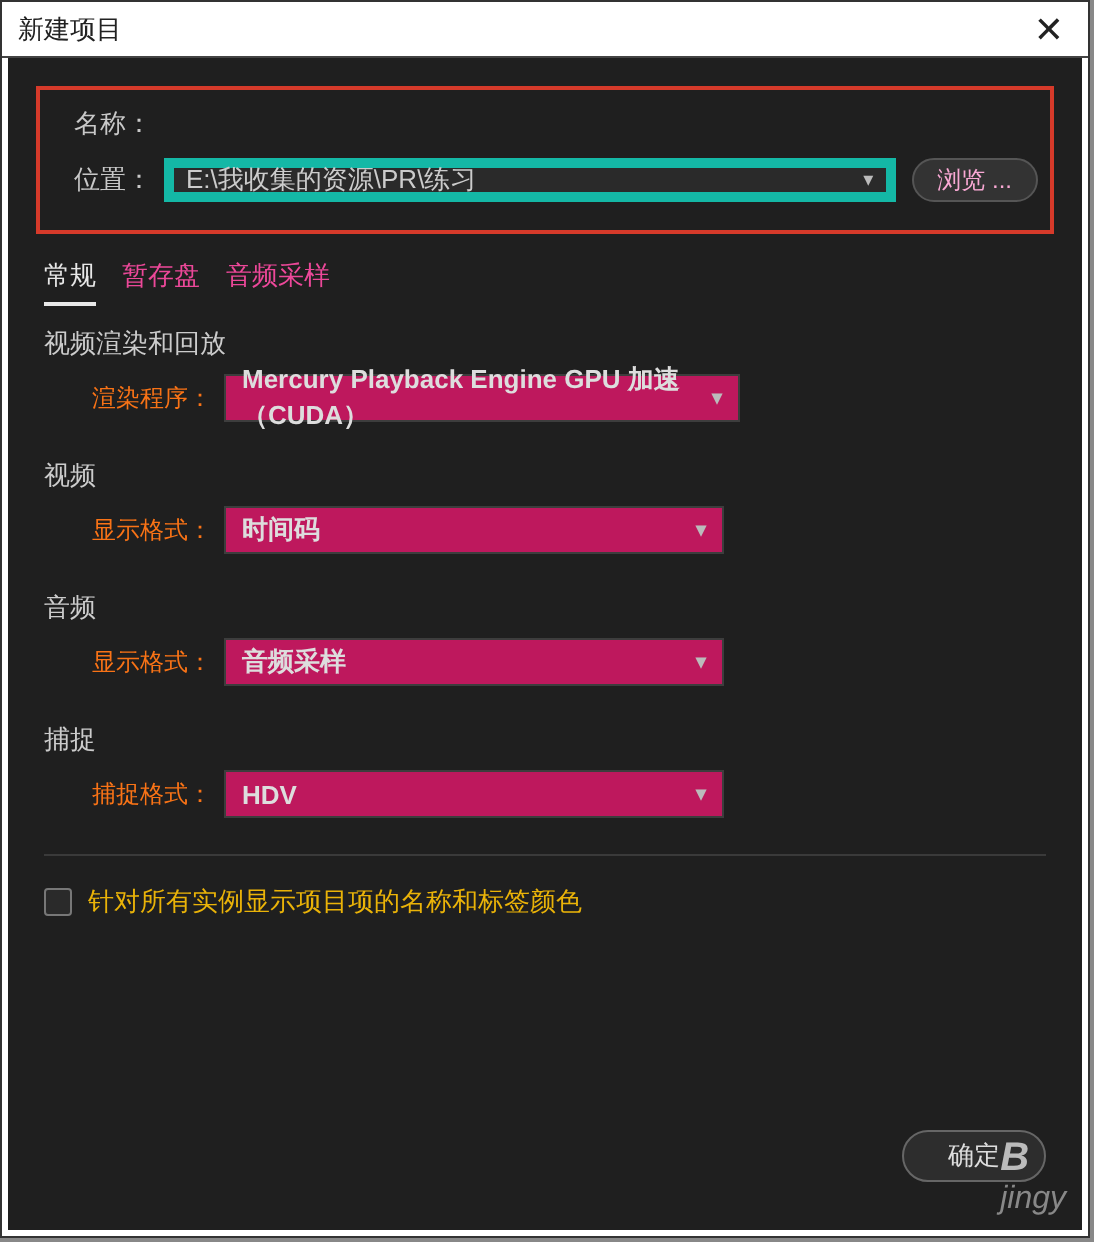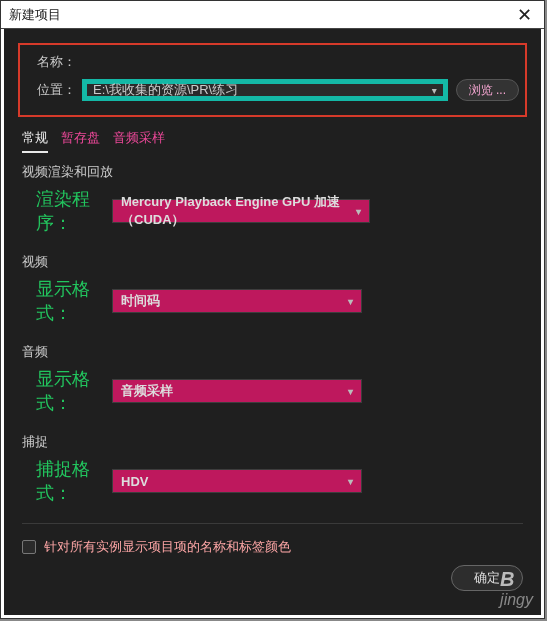--- a/index.html
+++ b/index.html
@@ -14,25 +14,25 @@
   .text-input { flex: 1; height: 22px; background: #fff; color: #000; border: 1px solid #666; padding: 2px 6px; font-size: 13px; }
   .path-input-wrap { flex: 1; display:flex; align-items:center; height: 22px; background: #2a2a2a; border:5px solid #14b8a6; padding: 0 6px; color: #ccc; font-size: 13px; justify-content:space-between;}
   .chev { font-size: 10px; color:#bbb; }
   .browse-btn { margin-left: 8px; height: 22px; background: #333; border: 1px solid #555; border-radius: 11px; padding: 0 12px; color: #f9a8d4; font-size: 12px; cursor: pointer; display:flex; align-items:center;}
   .tabs { display: flex; gap: 13px; padding: 2px 2px 0 4px; margin-bottom: 10px; font-size: 13px;}
   .tab { color: #ec4899; padding-bottom: 4px; cursor: pointer; }
   .tab.active { color: #e8e8e8; border-bottom: 2px solid #e8e8e8; }
   .section { margin: 10px 4px 18px 4px; }
   .section-title { color: #ccc; font-size: 13px; margin-bottom: 6px; }
   .section-row { display: flex; align-items: center; margin-bottom: 6px; padding-left:14px;}
-  .section-row .slabel { width: 70px; text-align: left; margin-right: 6px; color: #22c55e; font-size:18px;}
+  .section-row .slabel { width: 70px; text-align: right; margin-right: 6px; color: #f97316; font-size:12px;}
   .select { flex: 1; max-width: 250px; height: 24px; background: #be185d; border: 1px solid #3d3d3d; color: #ddd; font-size: 13px; display:flex; align-items:center; justify-content:space-between; padding:0 8px; cursor:pointer;font-weight:bold;}
   .select.wide { max-width: 258px;}
   .divider { border-top: 1px solid #3a3a3a; margin: 14px 4px 10px 4px; }
-  .checkbox-row { display: flex; align-items: center; margin: 14px 4px; color:#fca5a5; font-size:13px;}
+  .checkbox-row { display: flex; align-items: center; margin: 14px 4px; color:#eab308; font-size:13px;}
   .checkbox { width: 14px; height: 14px; border: 1px solid #777; background: #2a2a2a; margin-right: 8px; border-radius:2px; cursor:pointer;}
   .footer { position: absolute; bottom: 24px; right: 18px; display: flex; gap: 10px; }
   .ok-btn { height: 26px; background: #2d2d2d; border: 1px solid #666; border-radius: 13px; padding: 0 22px; color: #ddd; font-size: 13px; cursor: pointer; display:flex; align-items:center;}
   .watermark { position:absolute; bottom:6px; right:8px; font-size:16px; font-style:italic; color:#888; font-family: Georgia, serif;}
   .watermark .b { color:#bbb; font-size:20px; font-weight:bold; font-style:italic;}
 </style>
 </head>
 <body>
 
 <div class="dialog">

